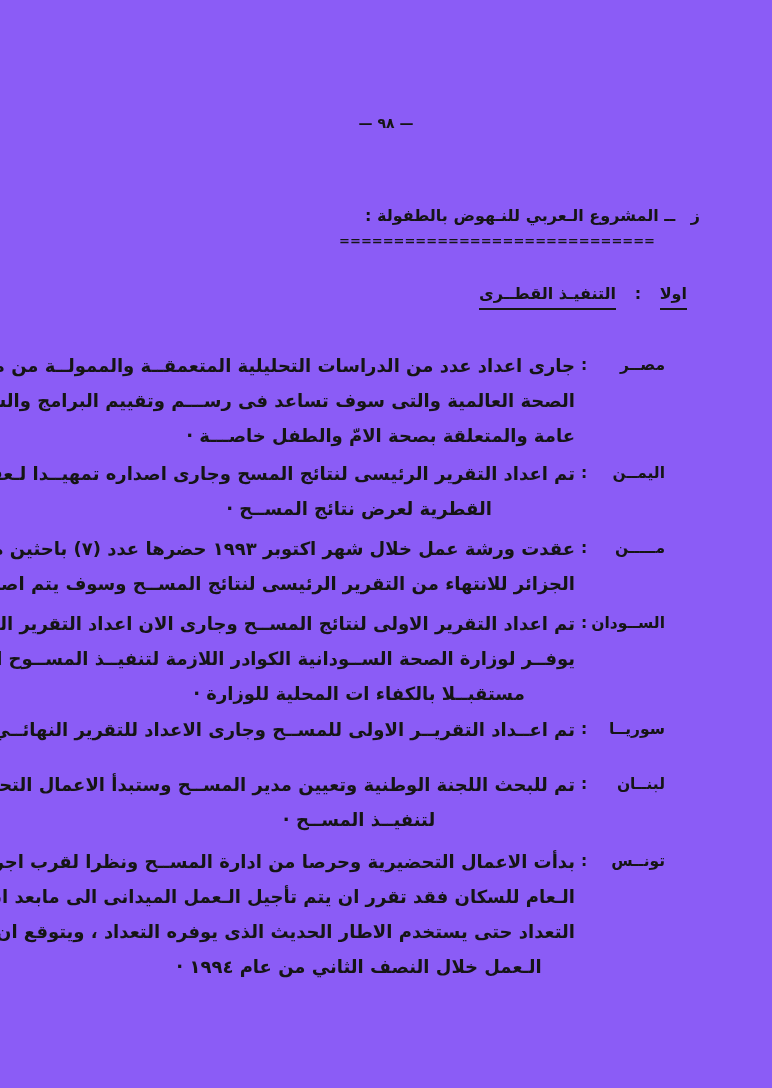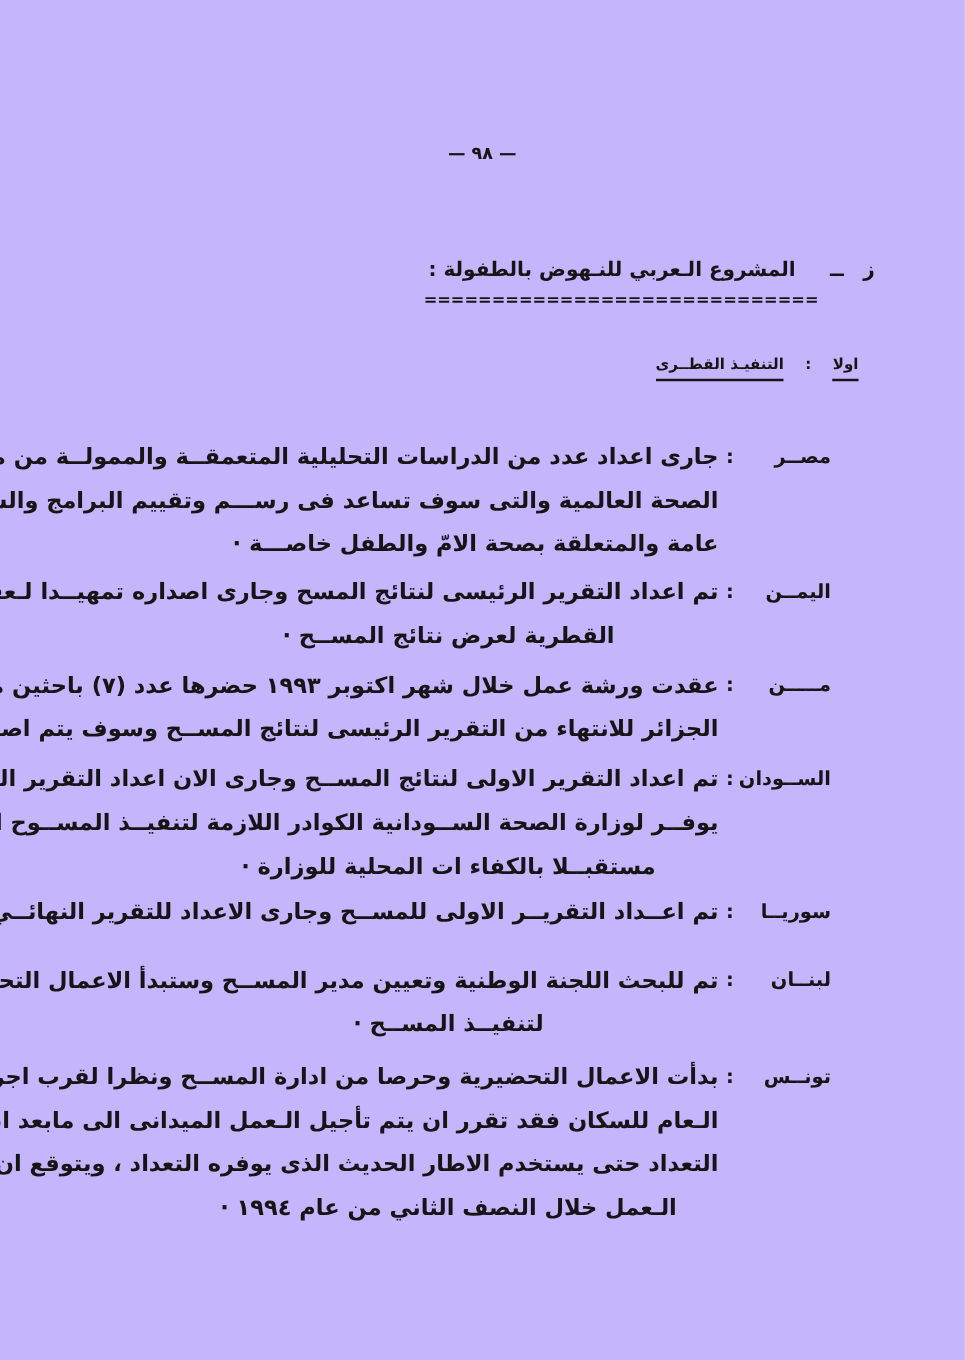--- a/index.html
+++ b/index.html
@@ -6,47 +6,47 @@
   body{
     width:772px;height:1088px;
     background:#ffffff;
     font-family:"DejaVu Sans",sans-serif;
     color:#151515;
     overflow:hidden;
     position:relative;
   }
   .page{
     position:absolute;inset:0;
-    background:#c4b5fd;
+    background:#8b5cf6;
   }
   
   .pageno{
     position:absolute;top:115px;left:0;right:0;
     text-align:center;
     font-size:14px;font-weight:700;
     letter-spacing:2px;
   }
   
   .header-line{
     position:absolute;top:206px;right:72px;
     font-size:16px;font-weight:700;
     white-space:nowrap;
   }
   .header-line .marker{margin-left:10px;}
-  .header-line .dash{margin-left:22px;text-align:center;}
+  .header-line .dash{text-align:center;}
   .header-underline{
     position:absolute;top:233px;right:117px;
     font-size:13px;font-weight:700;
     letter-spacing:0px;
     white-space:nowrap;
   }
   
   .section-line{
     position:absolute;top:284px;right:85px;
-    font-size:12px;font-weight:700;
+    font-size:16px;font-weight:700;
     white-space:nowrap;
   }
   .section-line .u{
     border-bottom:2px solid #161616;
     padding-bottom:5px;
   }
   .section-line .sep{margin:0 13px;}
   
   .entries{
     position:absolute;top:348px;right:107px;

